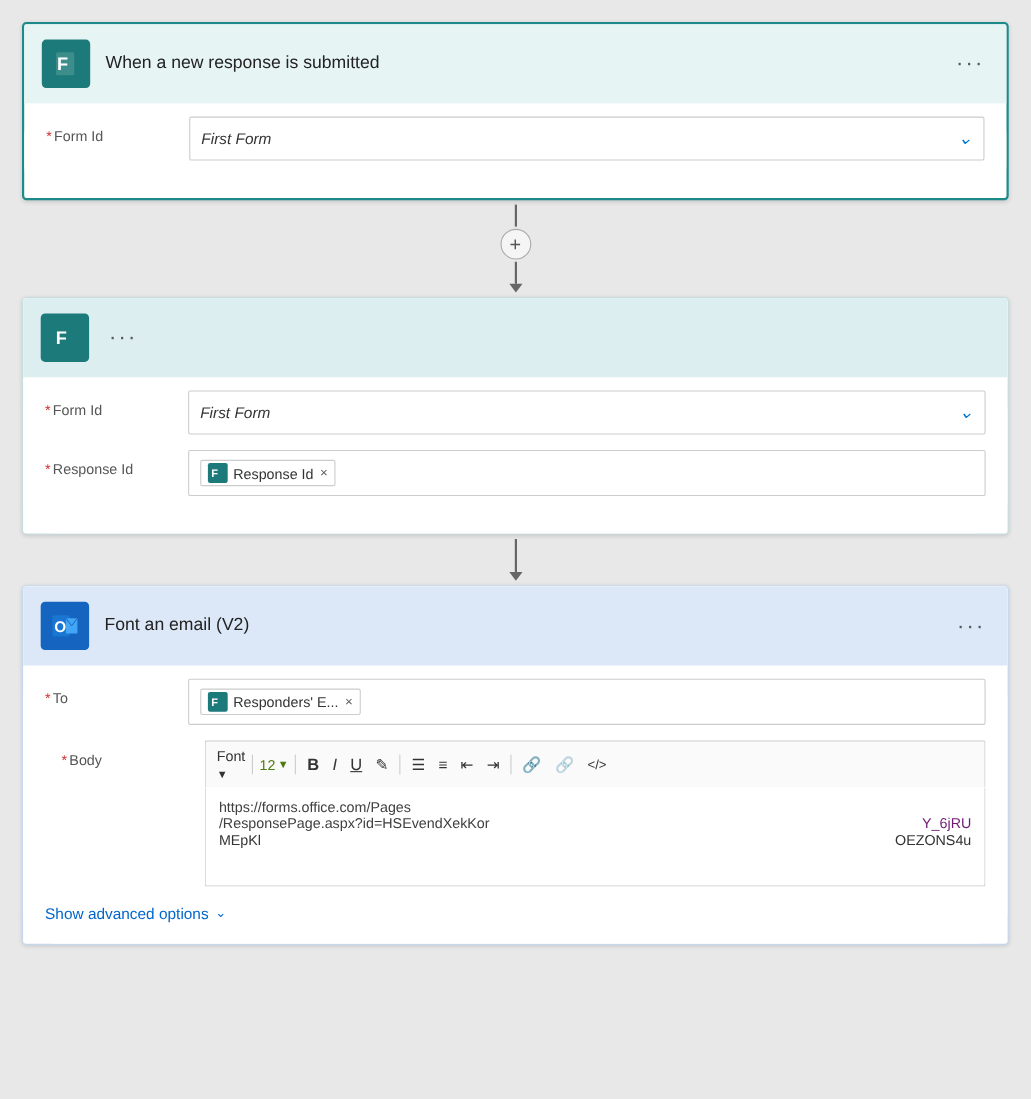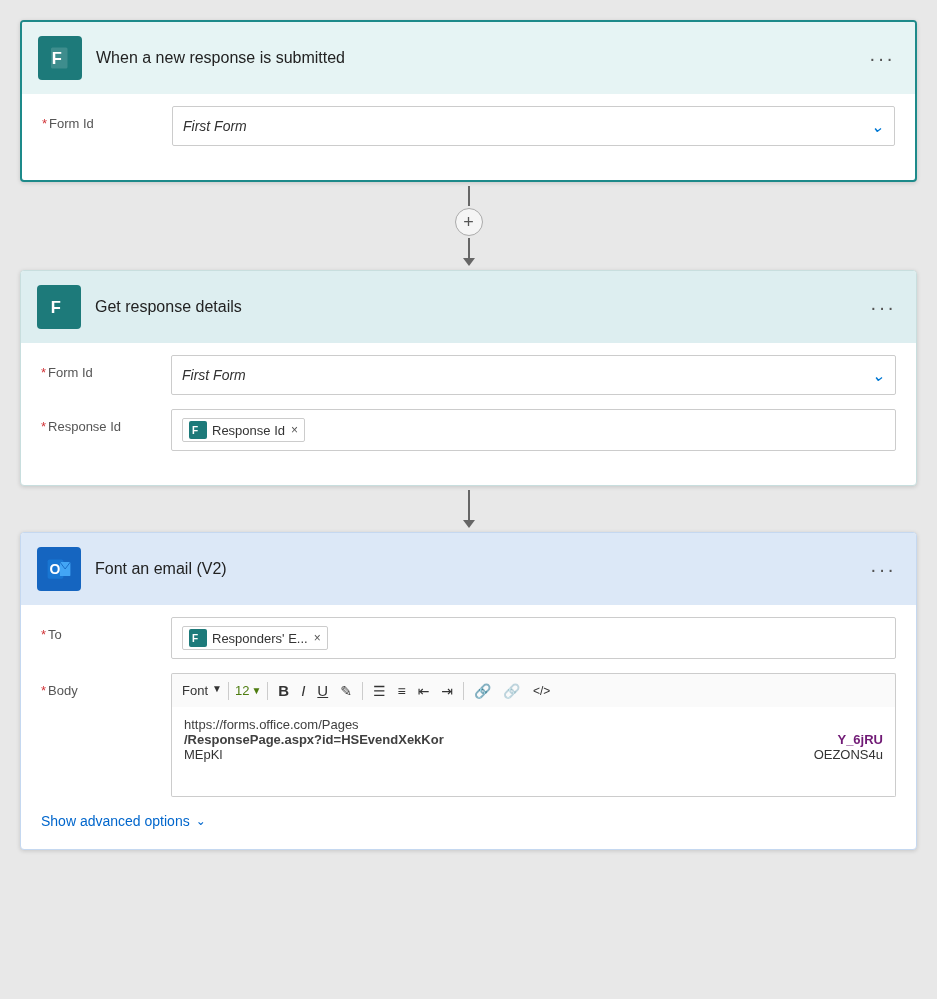--- a/index.html
+++ b/index.html
@@ -249,20 +249,21 @@
 
     .font-select {
       border: none;
       background: transparent;
       font-size: 13px;
       color: #333;
       cursor: pointer;
       display: flex;
       align-items: flex-start;
       gap: 4px;
+      flex-direction: column;
     }
 
     .font-size-select {
       border: none;
       background: transparent;
       font-size: 13px;
       color: #4d7c0f;
       cursor: pointer;
       display: flex;
       align-items: center;
@@ -344,21 +345,20 @@
     <div class="connector-arrow"></div>
   </div>
 
   <div class="card card-response">
     <div class="card-header">
       <div class="card-header-icon teal">
         <svg class="forms-icon" viewBox="0 0 32 32" xmlns="http://www.w3.org/2000/svg">
           <text x="5" y="24" font-size="22" font-weight="bold" fill="#fff" font-family="sans-serif">F</text>
         </svg>
       </div>
-      <span class="card-title">Get response details</span>
       <span class="card-menu">···</span>
     </div>
     <div class="card-body">
       <div class="form-row">
         <div class="form-label">
           <span class="required">*</span><span>Form Id</span>
         </div>
         <div class="form-control form-control-select">
           <span>First Form</span>
           <span class="select-chevron">⌄</span>
@@ -418,21 +418,21 @@
                 </svg>
             </span>
             <span>Responders' E...</span>
             <span class="chip-close">×</span>
           </span>
         </div>
       </div>
 
 
       <div class="form-row" style="align-items:flex-start;">
-        <div class="form-label" style="padding-top: 10px;">
+        <div class="form-label" style="padding-top: 10px; margin-left: 15px;">
           <span class="required">*</span><span>Body</span>
         </div>
         <div style="flex:1;">
 
           <div class="toolbar">
             <span class="font-select">
               <span>Font</span>
               <span style="font-size:10px;">▼</span>
             </span>
             <div class="toolbar-separator"></div>
@@ -455,21 +455,21 @@
             <button class="toolbar-btn" style="opacity:0.5;">🔗</button>
             <button class="toolbar-btn" style="font-size:12px;">&lt;/&gt;</button>
           </div>
 
           <div class="editor-area">
             <div>
               <a class="editor-link">
                 <span>https://forms.office.com/Pages</span>
               </a>
             </div>
-            <div style="display:flex; justify-content: space-between; font-weight: bold;">
+            <div style="display:flex; justify-content: space-between;">
               <a class="editor-link">
                 <span>/ResponsePage.aspx?id=HSEvendXekKor</span>
               </a>
               <span style="color:#701a75;">Y_6jRU</span>
             </div>
             <div style="display:flex; justify-content: space-between;">
               <span style="color:#333;">MEpKl</span>
               <span style="color:#333;">OEZONS4u</span>
             </div>
           </div>

